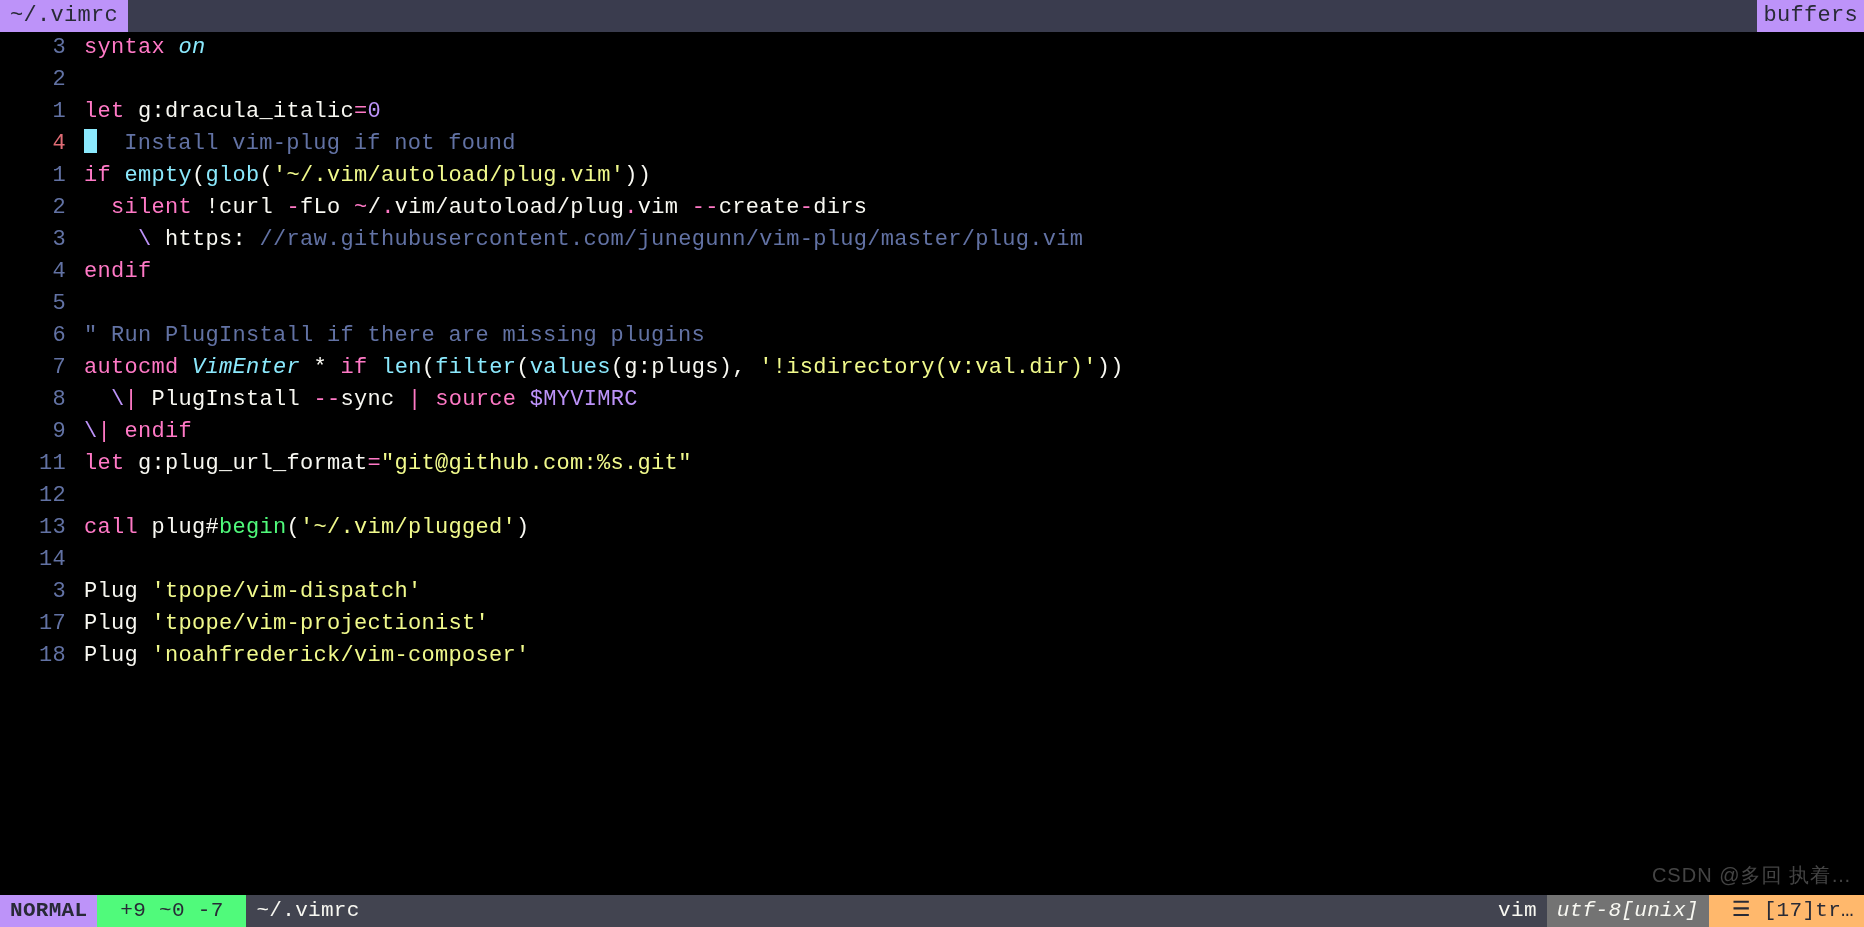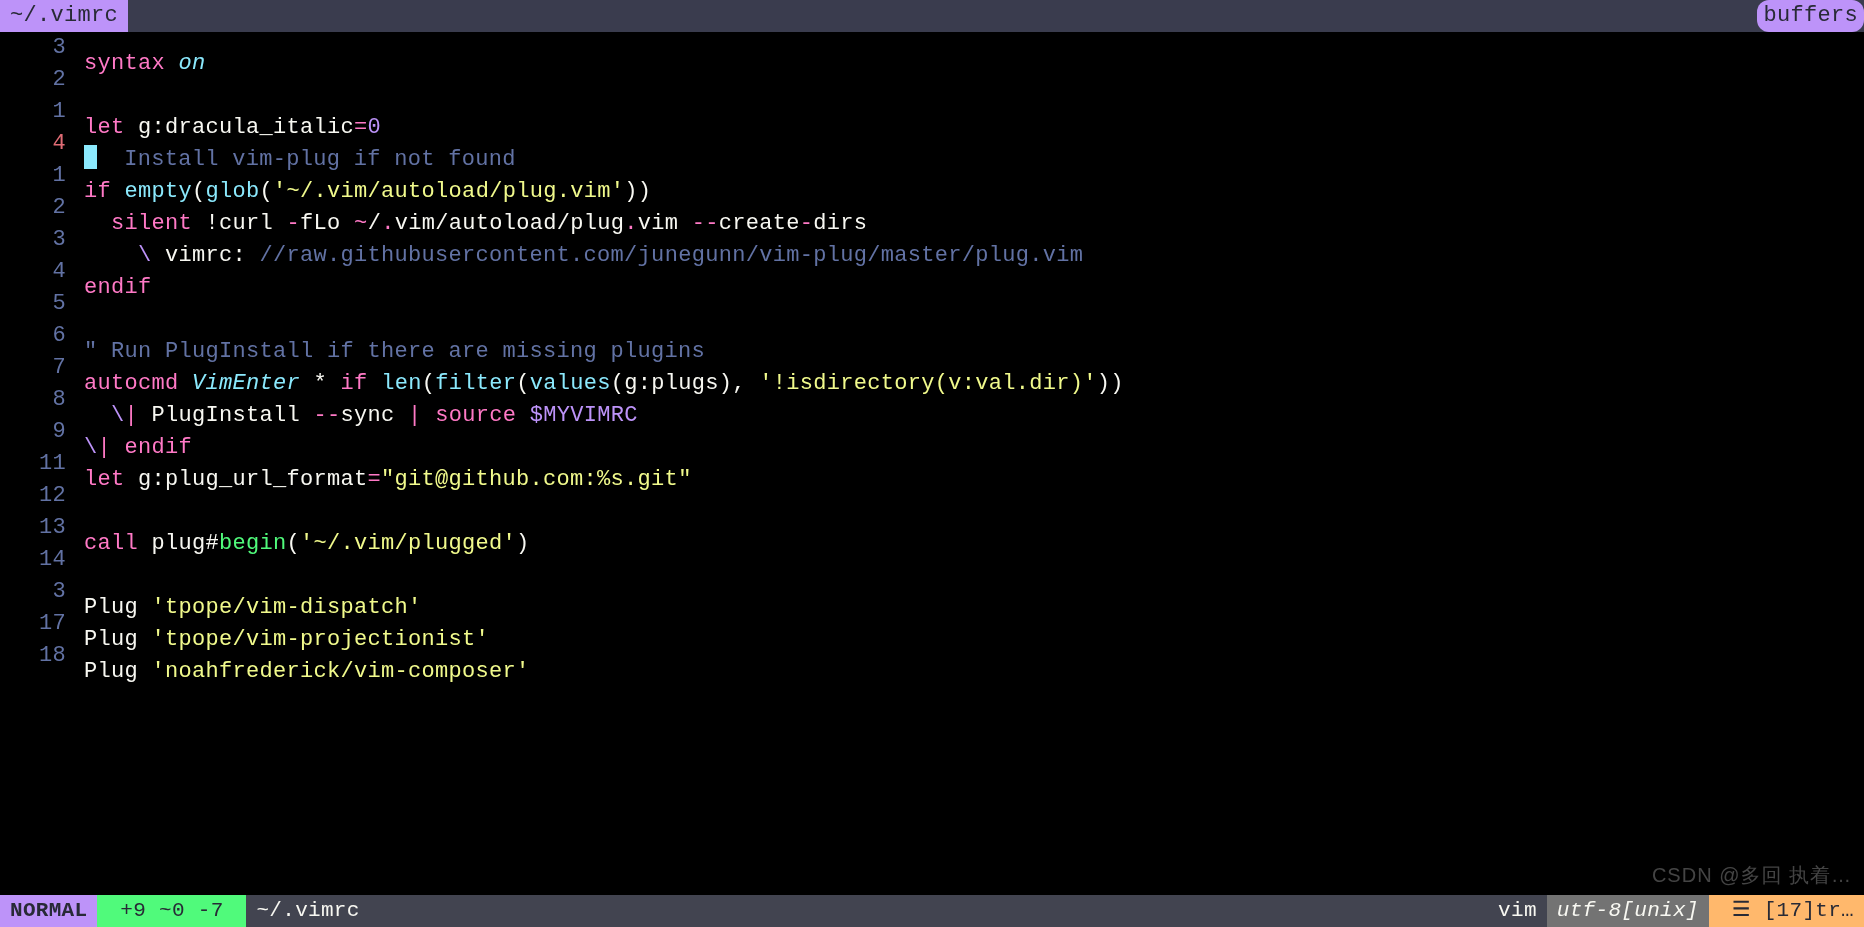--- a/index.html
+++ b/index.html
@@ -54,21 +54,21 @@
     background: var(--tab-active-bg);
     color: var(--tab-active-fg);
     padding: 0 10px;
     display: flex; align-items: center;
   }
   .tabline .spacer { flex: 1; }
   .tabline .right {
     background: var(--tab-active-bg);
     color: var(--tab-active-fg);
     padding: 0 6px;
-    display: flex; align-items: center; border-radius: 12px;
+    display: flex; align-items: center;
   }
 
   .editor {
     position: relative;
     height: calc(100% - var(--lh) - var(--lh));
     overflow: hidden;
   }
   .line {
     display: flex;
     height: var(--lh);
@@ -80,21 +80,20 @@
     text-align: right;
     padding-right: 18px;
     color: var(--relnum);
     user-select: none;
     flex-shrink: 0;
   }
   .line.current .gutter { color: var(--curnum); font-weight: 400; }
   .code {
     flex: 1;
     color: var(--fg);
-    margin-top: 16px;
   }
 
   .cursor {
     display: inline-block;
     width: 0.6em;
     height: 1.1em;
     background: #8be9fd;
     vertical-align: -0.18em;
   }
 
@@ -155,21 +154,21 @@
   </div>
 </div>
 
 <div class="editor" id="editor">
     <div class="line"><div class="gutter">3</div><div class="code"><span class="c-pink">syntax</span><span class="c-fg"> </span><span class="c-cyan ital">on</span></div></div>
     <div class="line"><div class="gutter">2</div><div class="code"></div></div>
     <div class="line"><div class="gutter">1</div><div class="code"><span class="c-pink">let</span><span class="c-fg"> g:</span><span class="c-fg">dracula_italic</span><span class="c-pink">=</span><span class="c-purple">0</span></div></div>
     <div class="line current"><div class="gutter">4</div><div class="code"><span class="cursor"></span><span class="c-comment">  Install vim-plug if not found</span></div></div>
     <div class="line"><div class="gutter">1</div><div class="code"><span class="c-pink">if</span><span class="c-fg"> </span><span class="c-cyan">empty</span><span class="c-fg">(</span><span class="c-cyan">glob</span><span class="c-fg">(</span><span class="c-yellow">'~/.vim/autoload/plug.vim'</span><span class="c-fg">))</span></div></div>
     <div class="line"><div class="gutter">2</div><div class="code"><span class="c-fg">  </span><span class="c-pink">silent</span><span class="c-fg"> </span><span class="c-fg">!</span><span class="c-fg">curl </span><span class="c-pink">-</span><span class="c-fg">fLo </span><span class="c-pink">~</span><span class="c-fg">/</span><span class="c-pink">.</span><span class="c-fg">vim/autoload/plug</span><span class="c-pink">.</span><span class="c-fg">vim </span><span class="c-pink">--</span><span class="c-fg">create</span><span class="c-pink">-</span><span class="c-fg">dirs</span></div></div>
-    <div class="line"><div class="gutter">3</div><div class="code"><span class="c-fg">    </span><span class="c-purple">\</span><span class="c-fg"> vimrc:</span><span class="c-fg"> </span><span class="c-comment">//raw.githubusercontent.com/junegunn/vim-plug/master/plug.vim</span></div></div>
+    <div class="line"><div class="gutter">3</div><div class="code"><span class="c-fg">    </span><span class="c-purple">\</span><span class="c-fg"> https:</span><span class="c-fg"> </span><span class="c-comment">//raw.githubusercontent.com/junegunn/vim-plug/master/plug.vim</span></div></div>
     <div class="line"><div class="gutter">4</div><div class="code"><span class="c-pink">endif</span></div></div>
     <div class="line"><div class="gutter">5</div><div class="code"></div></div>
     <div class="line"><div class="gutter">6</div><div class="code"><span class="c-comment">" Run PlugInstall if there are missing plugins</span></div></div>
     <div class="line"><div class="gutter">7</div><div class="code"><span class="c-pink">autocmd</span><span class="c-fg"> </span><span class="c-cyan ital">VimEnter</span><span class="c-fg"> </span><span class="c-fg">*</span><span class="c-fg"> </span><span class="c-pink">if</span><span class="c-fg"> </span><span class="c-cyan">len</span><span class="c-fg">(</span><span class="c-cyan">filter</span><span class="c-fg">(</span><span class="c-cyan">values</span><span class="c-fg">(g:plugs), </span><span class="c-yellow">'!isdirectory(v:val.dir)'</span><span class="c-fg">))</span></div></div>
     <div class="line"><div class="gutter">8</div><div class="code"><span class="c-fg">  </span><span class="c-purple">\</span><span class="c-pink">|</span><span class="c-fg"> PlugInstall </span><span class="c-pink">--</span><span class="c-fg">sync </span><span class="c-pink">|</span><span class="c-fg"> </span><span class="c-pink">source</span><span class="c-fg"> </span><span class="c-purple">$MYVIMRC</span></div></div>
     <div class="line"><div class="gutter">9</div><div class="code"><span class="c-purple">\</span><span class="c-pink">|</span><span class="c-fg"> </span><span class="c-pink">endif</span></div></div>
     <div class="line"><div class="gutter">11</div><div class="code"><span class="c-pink">let</span><span class="c-fg"> g:plug_url_format</span><span class="c-pink">=</span><span class="c-yellow">"git@github.com:%s.git"</span></div></div>
     <div class="line"><div class="gutter">12</div><div class="code"></div></div>
     <div class="line"><div class="gutter">13</div><div class="code"><span class="c-pink">call</span><span class="c-fg"> plug#</span><span class="c-green">begin</span><span class="c-fg">(</span><span class="c-yellow">'~/.vim/plugged'</span><span class="c-fg">)</span></div></div>
     <div class="line"><div class="gutter">14</div><div class="code"></div></div>

